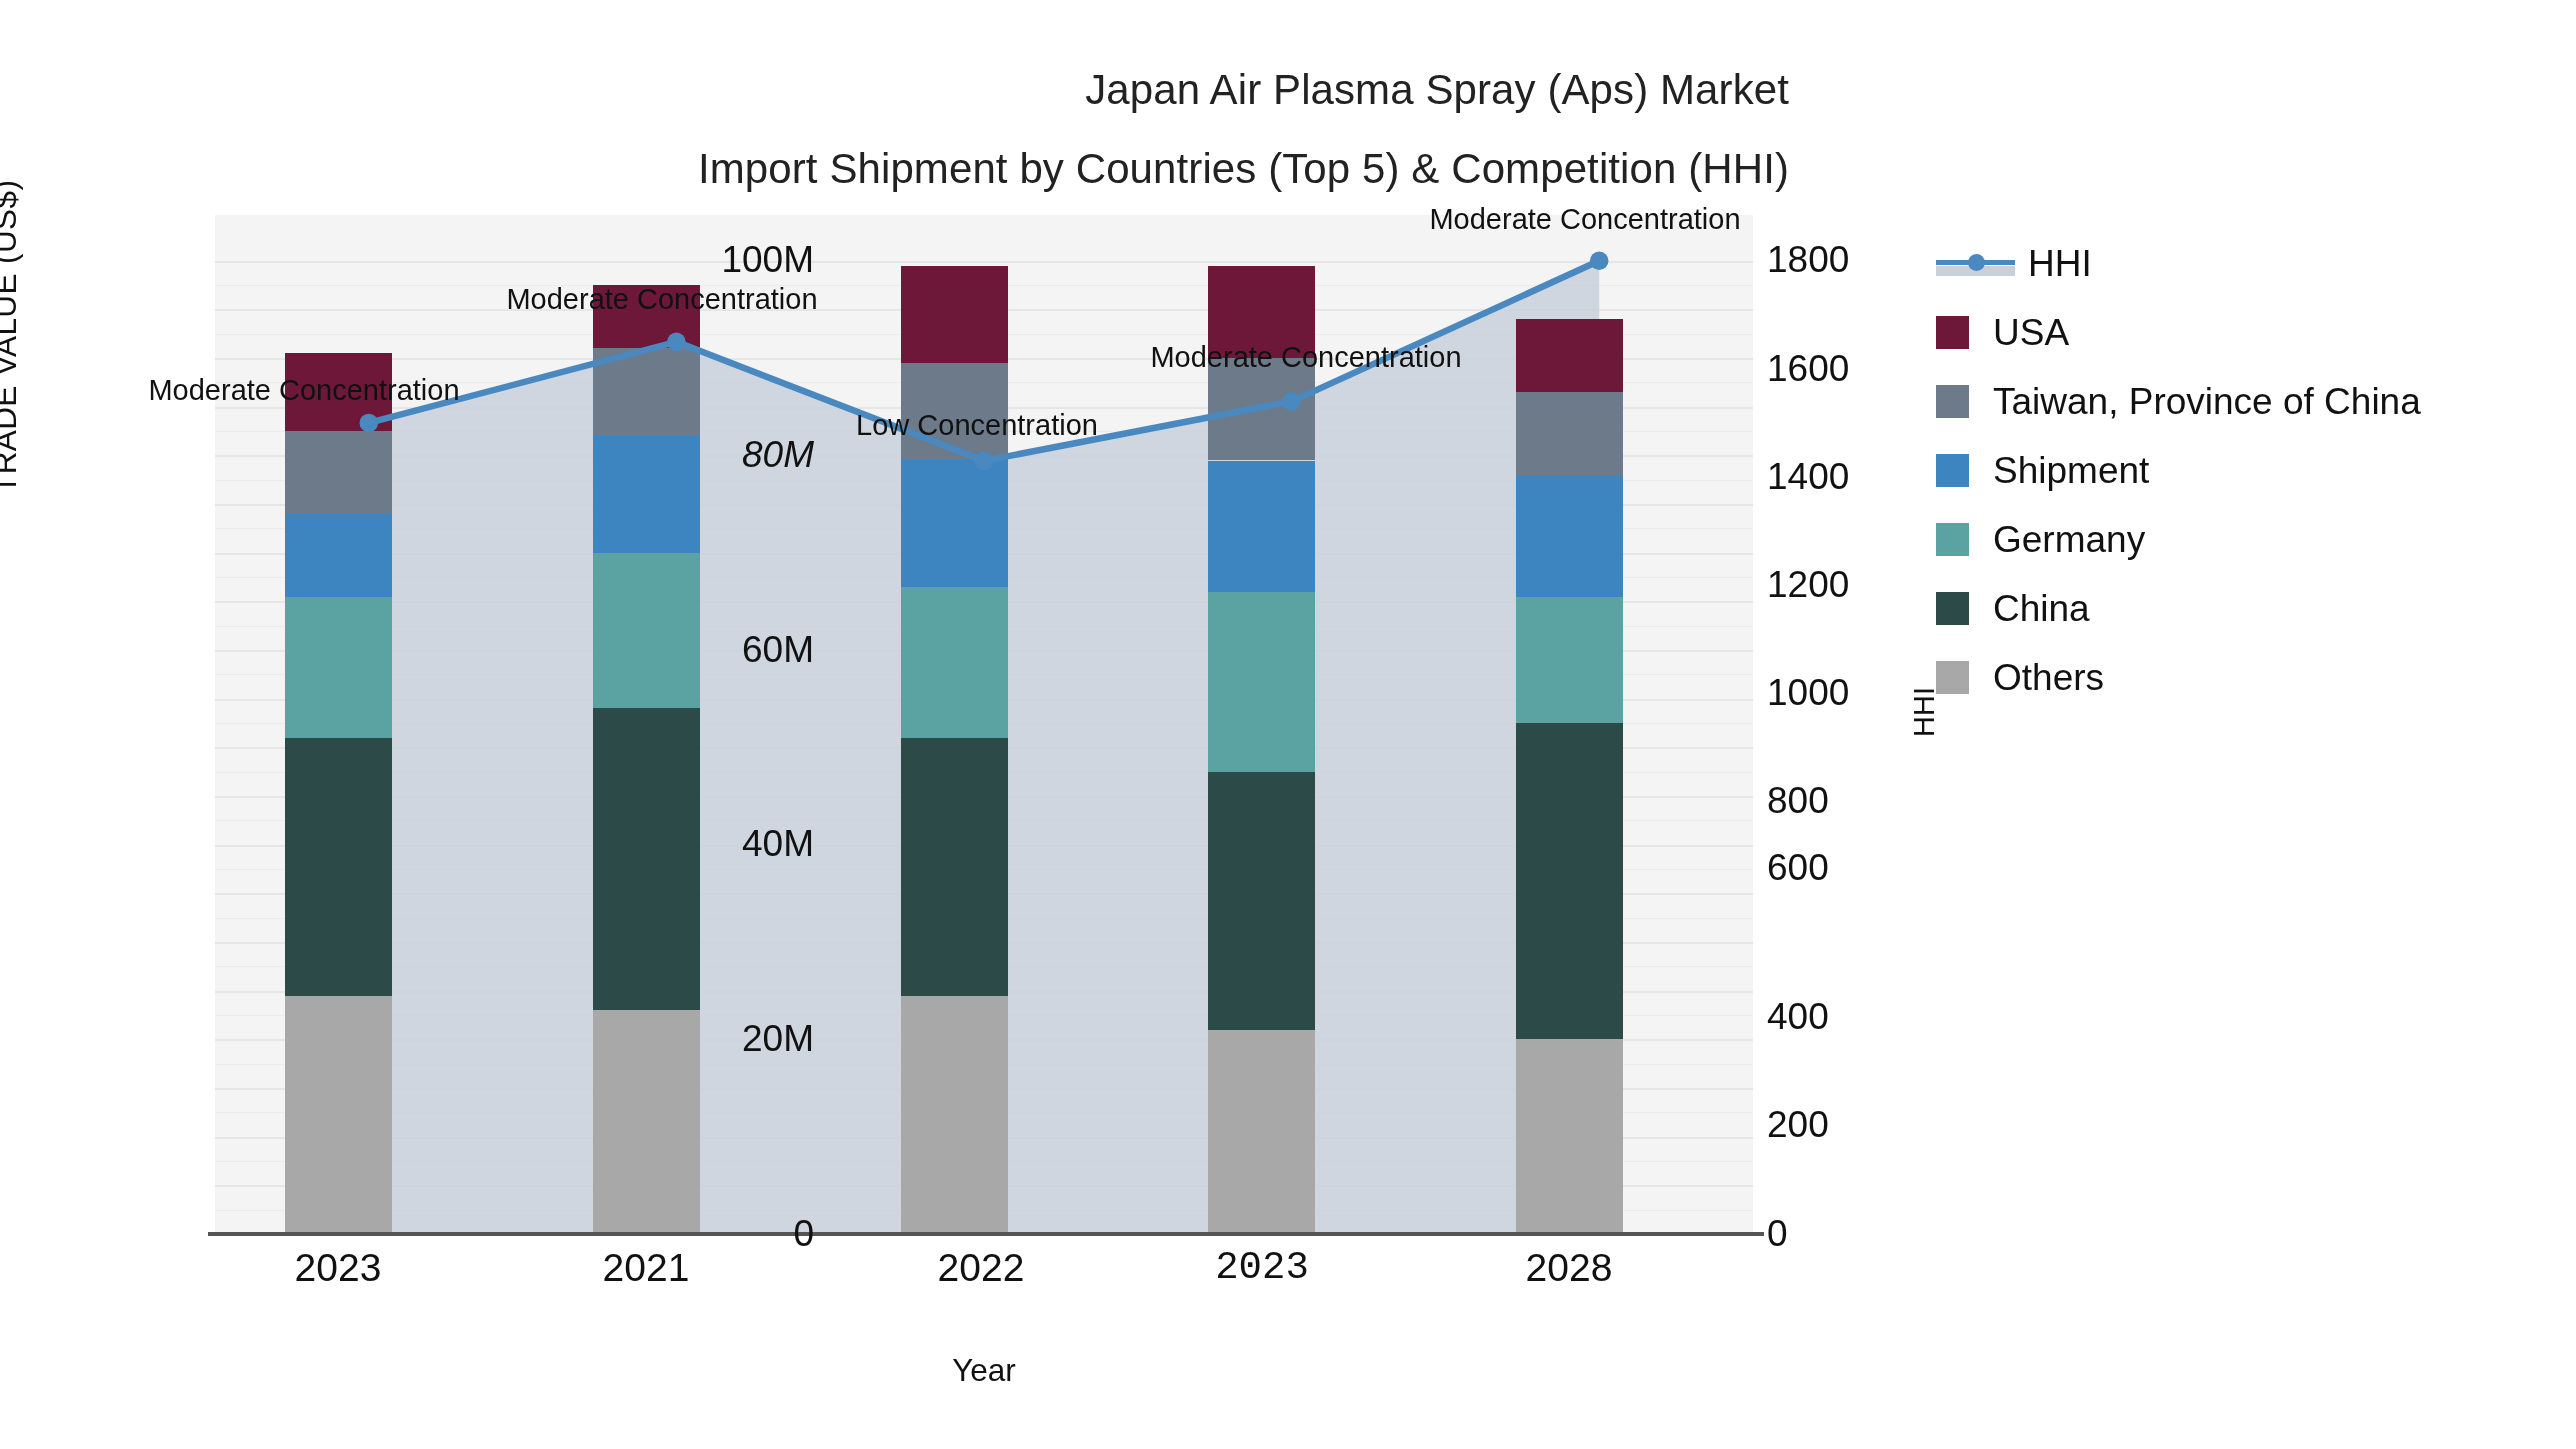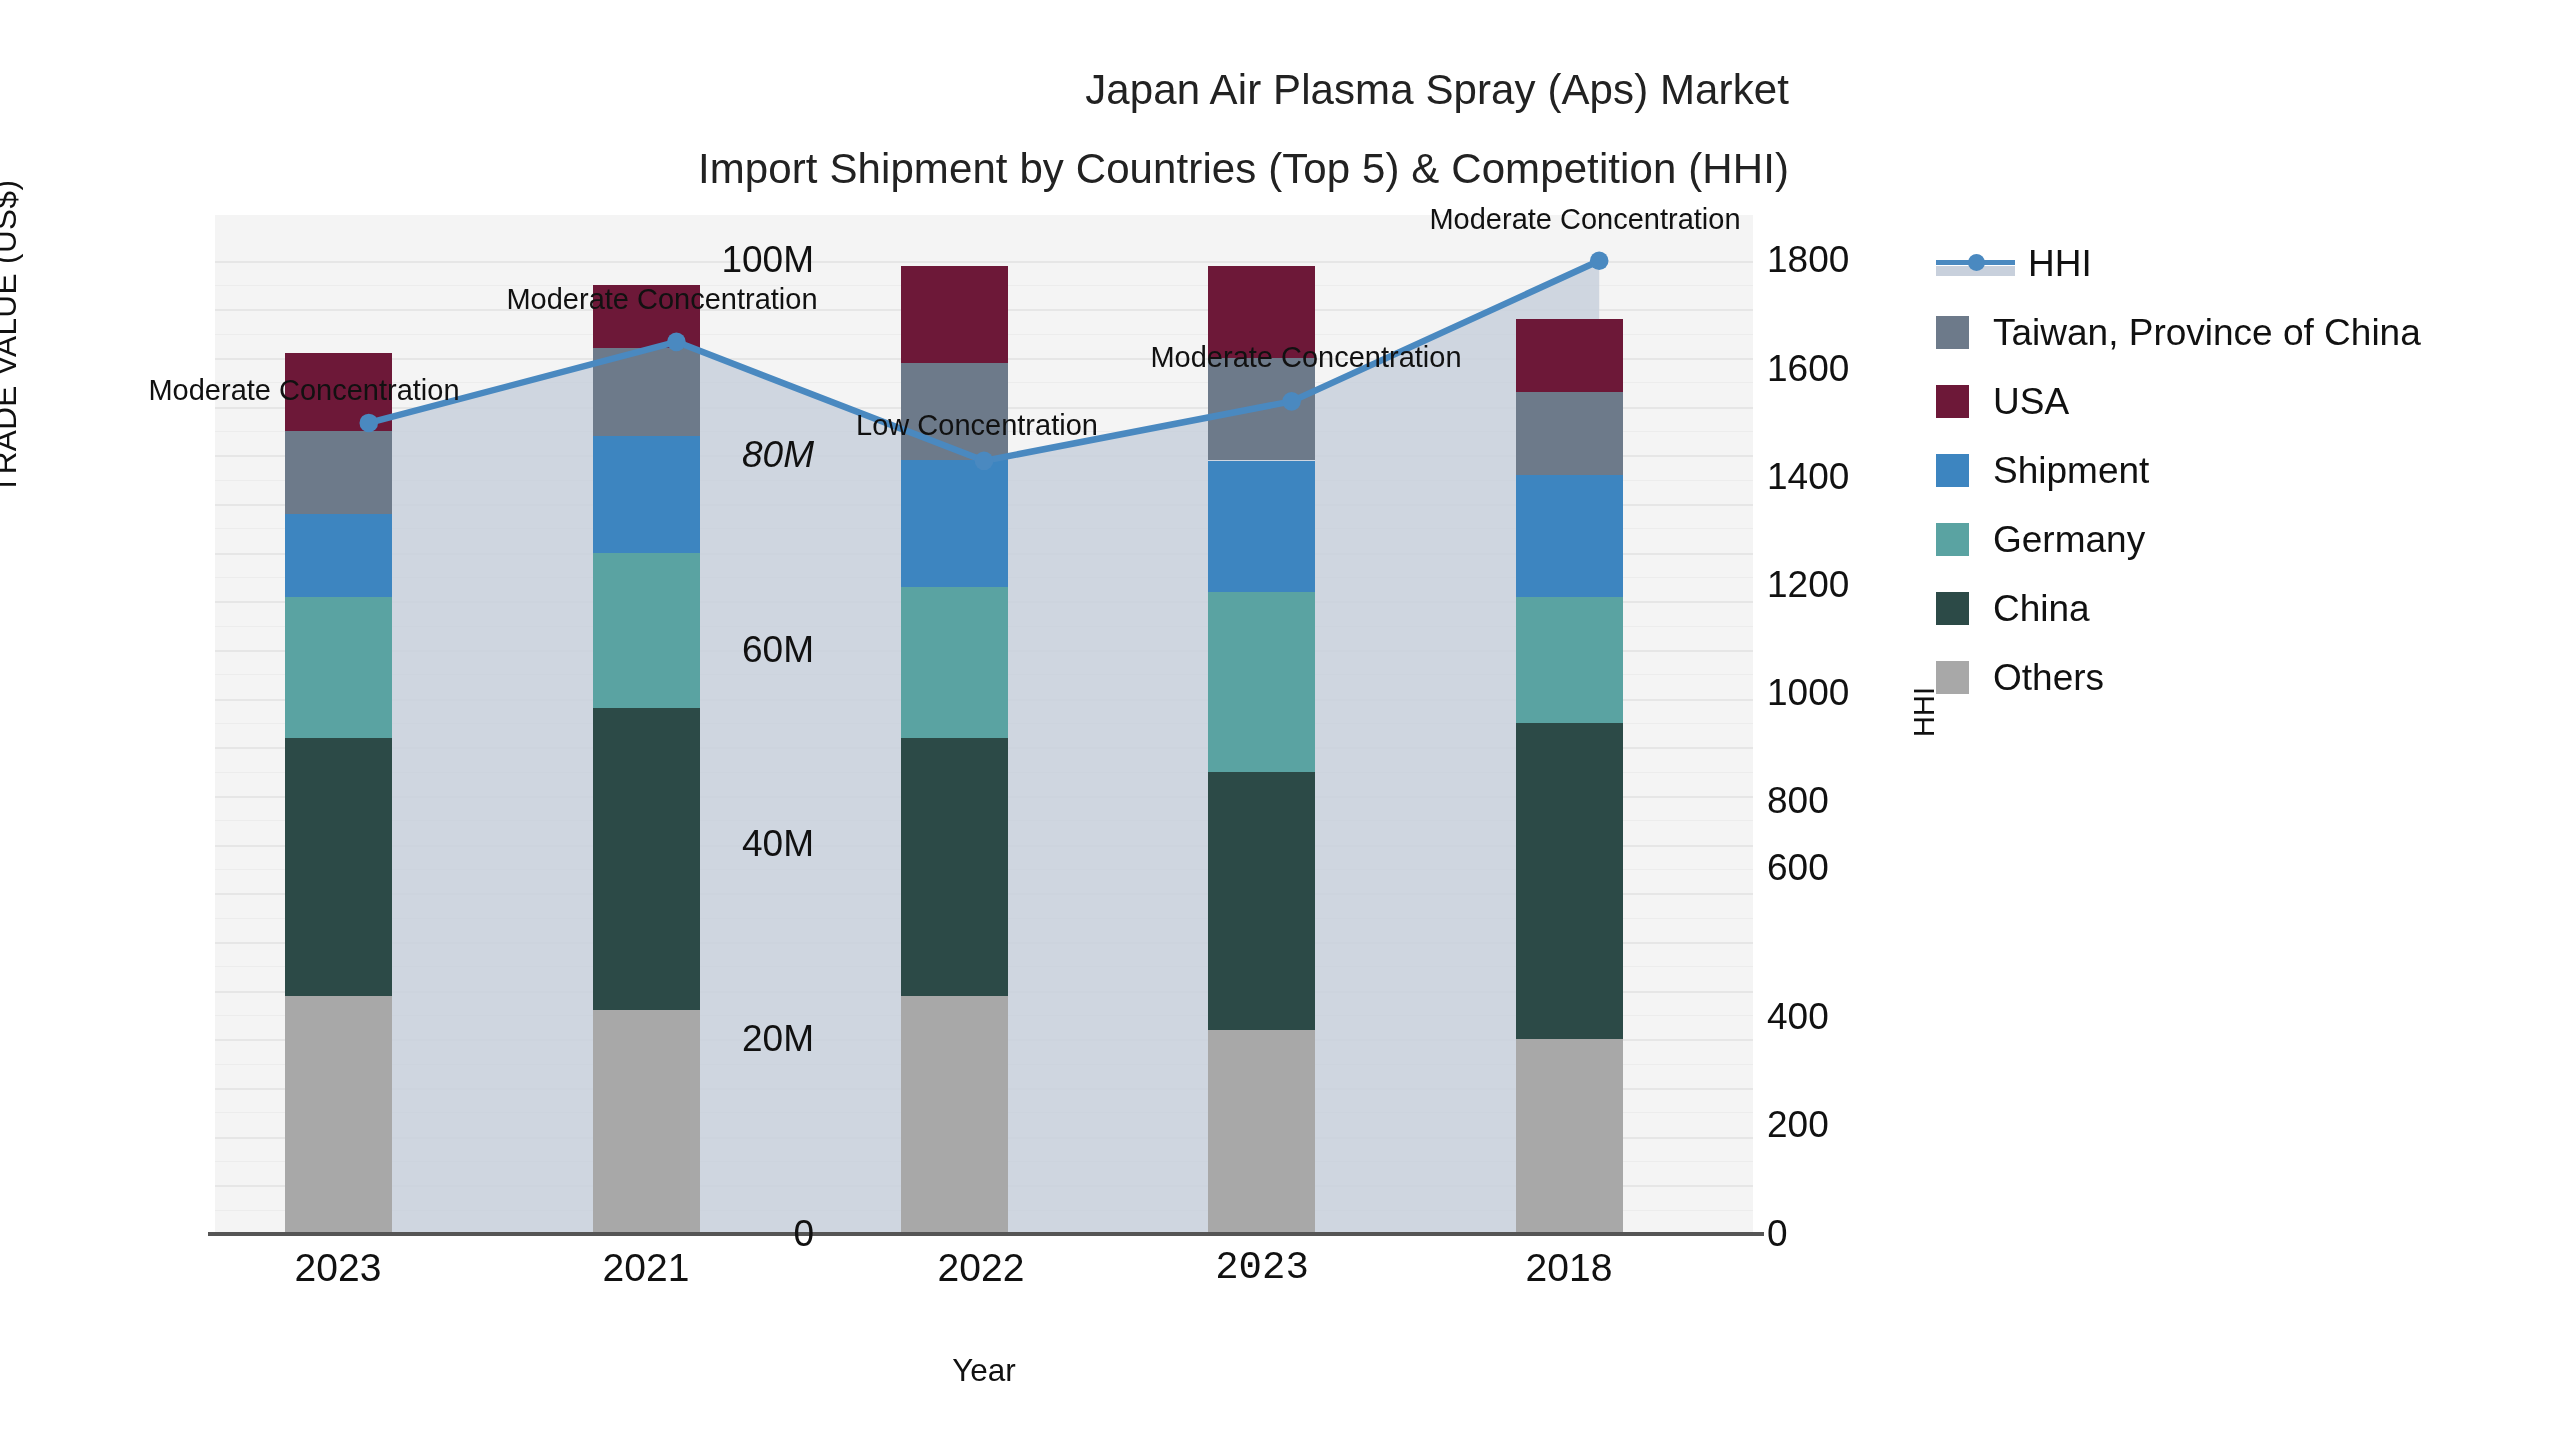--- a/index.html
+++ b/index.html
@@ -178,48 +178,48 @@
       <div class="ytick-r" style="top: 585px;">1200</div>
       <div class="ytick-r" style="top: 477px;">1400</div>
       <div class="ytick-r" style="top: 369px;">1600</div>
       <div class="ytick-r" style="top: 260px;">1800</div>
     </div>
   <div id="ticks-x">
       <div class="xtick" style="left: 338px;">2023</div>
       <div class="xtick" style="left: 646px;">2021</div>
       <div class="xtick" style="left: 981px;">2022</div>
       <div class="xtick" style="left: 1262px; font-family: Liberation Mono, monospace;">2023</div>
-      <div class="xtick" style="left: 1569px;">2018</div>
+      <div class="xtick" style="left: 1569px;">2028</div>
     </div>
   <div id="annots">
       <div class="annot" style="left: 304px; top: 390px;">Moderate Concentration</div>
       <div class="annot" style="left: 662px; top: 299px;">Moderate Concentration</div>
       <div class="annot" style="left: 977px; top: 425px;">Low Concentration</div>
       <div class="annot" style="left: 1306px; top: 357px;">Moderate Concentration</div>
       <div class="annot" style="left: 1585px; top: 219px;">Moderate Concentration</div>
     </div>
 
   <div id="legend">
       <div class="legend-row">
         <div class="line-swatch">
           <div class="band" style="background: rgb(200, 208, 220);"></div>
           <div class="ln" style="background: rgb(74, 137, 192);"></div>
           <div class="dot" style="background: rgb(74, 137, 192);"></div>
         </div>
         <div class="legend-label">HHI</div>
       </div>
       <div class="legend-row">
+        <div class="swatch" style="background: rgb(109, 24, 56);"></div>
+        <div class="legend-label">USA</div>
+      </div>
+      <div class="legend-row">
         <div class="swatch" style="background: rgb(109, 122, 138);"></div>
         <div class="legend-label">Taiwan, Province of China</div>
       </div>
       <div class="legend-row">
-        <div class="swatch" style="background: rgb(109, 24, 56);"></div>
-        <div class="legend-label">USA</div>
-      </div>
-      <div class="legend-row">
         <div class="swatch" style="background: rgb(61, 133, 192);"></div>
         <div class="legend-label">Shipment</div>
       </div>
       <div class="legend-row">
         <div class="swatch" style="background: rgb(90, 163, 162);"></div>
         <div class="legend-label">Germany</div>
       </div>
       <div class="legend-row">
         <div class="swatch" style="background: rgb(44, 74, 71);"></div>
         <div class="legend-label">China</div>

